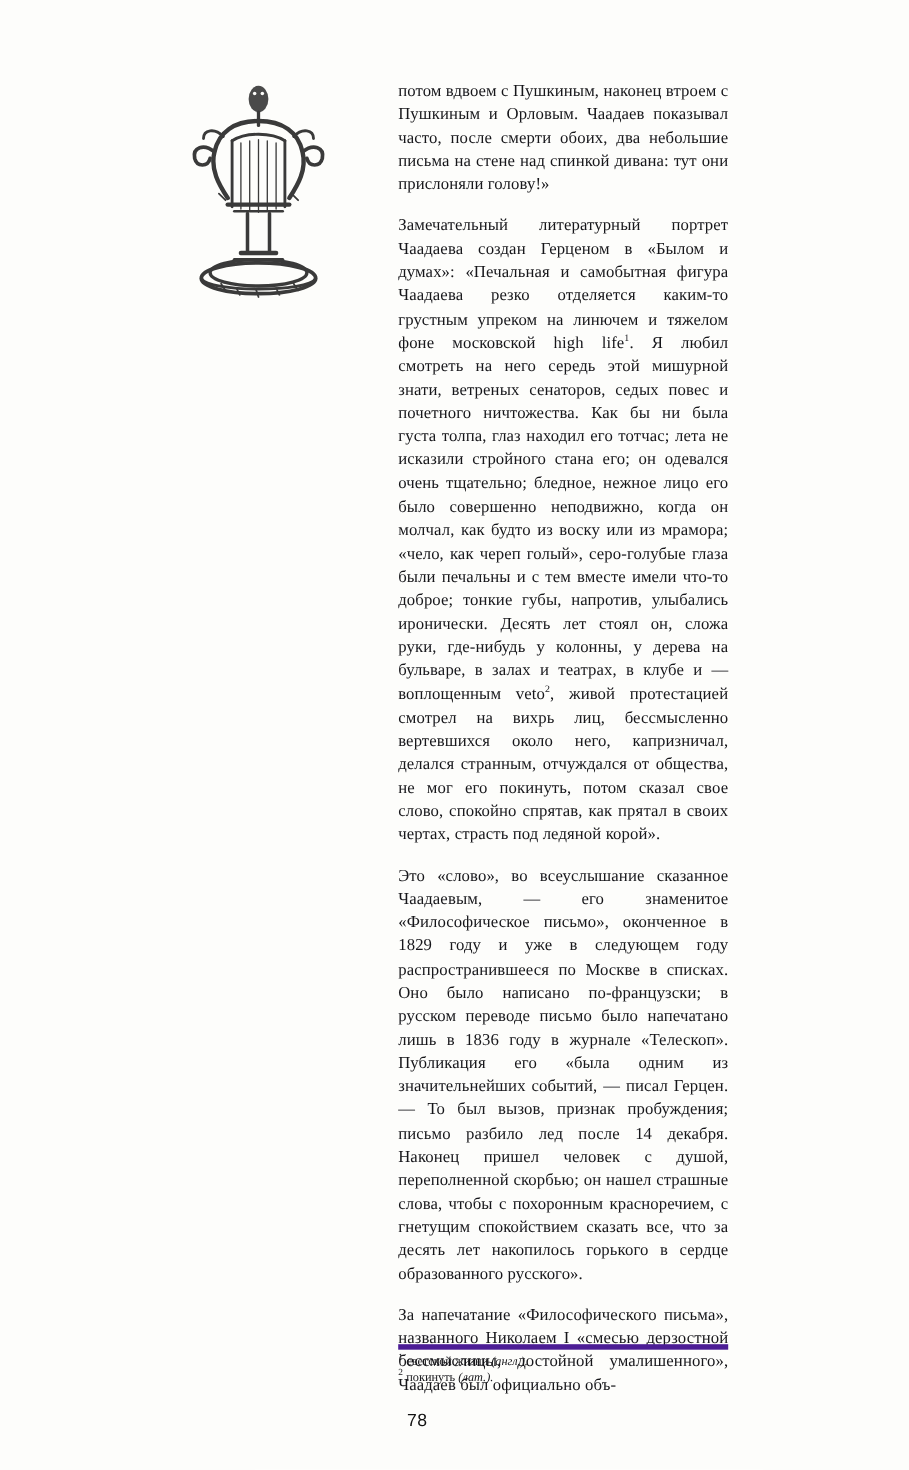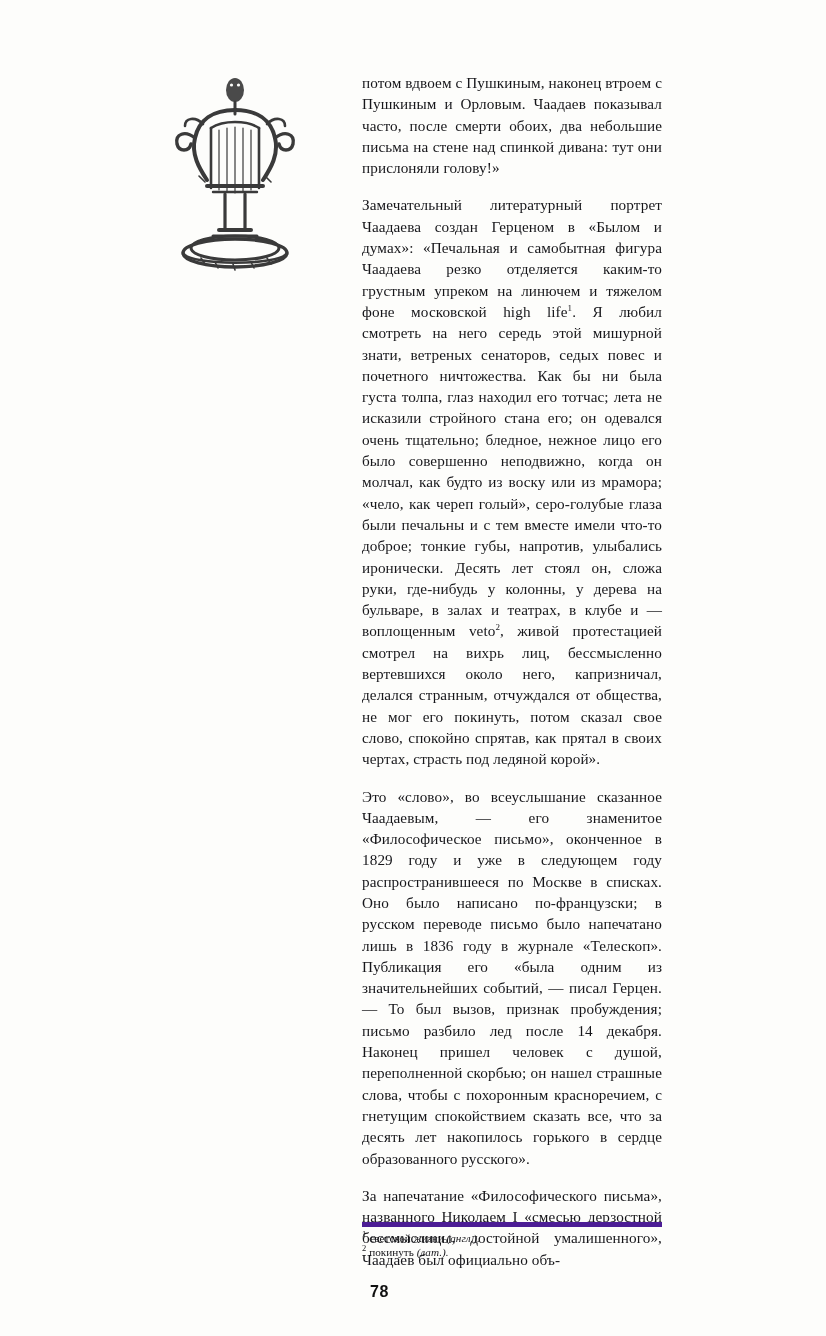--- a/index.html
+++ b/index.html
@@ -79,21 +79,21 @@
     margin-right: 3px;
   }
   .footnote i { font-style: italic; }
 
   
   .folio {
     position: absolute;
     left: 370px;
     top: 1283px;
     font-size: 16px;
-    font-weight: bold;
+    font-weight: normal;
     font-family: "Liberation Sans", sans-serif;
     color: #111;
     letter-spacing: 0.5px;
   }
 </style>
 </head>
 <body>
 
 <div class="page">
 

